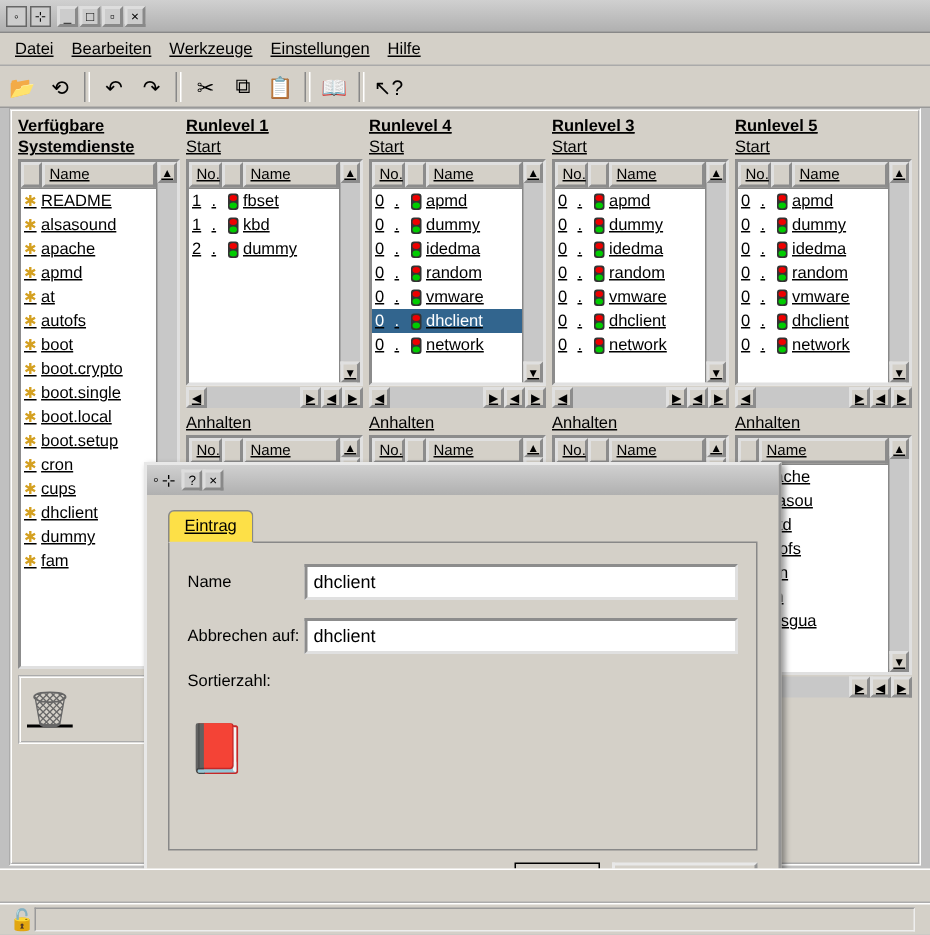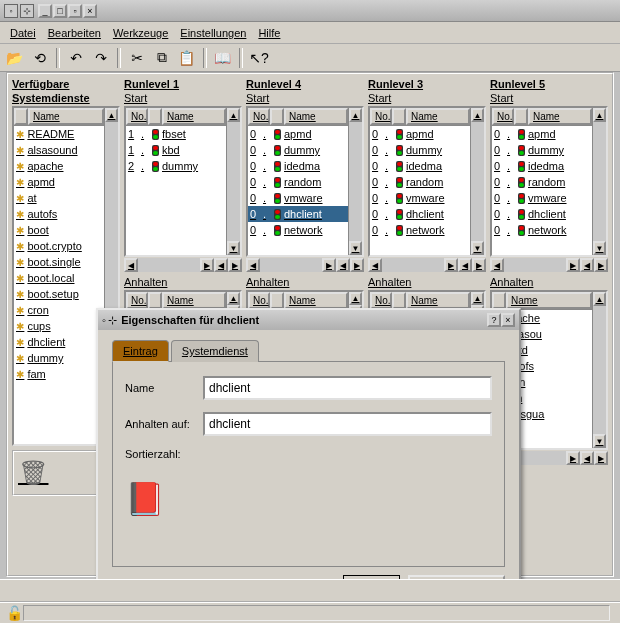--- a/index.html
+++ b/index.html
@@ -53,21 +53,21 @@
 
 .trash-area { margin-top: 4px; padding: 4px; border: 2px groove #fff; height: 46px; display: flex; align-items: center; }
 .trash { font-size: 24px; color: #666; }
 
 .dialog { position: absolute; left: 96px; top: 308px; width: 425px; height: 305px; background: #d4d0c8; border: 2px outset #e8e8e8; box-shadow: 2px 2px 4px rgba(0,0,0,0.4); }
 .dialog .dtitle { height: 20px; background: linear-gradient(#d0d0d0,#b0b0b0); display: flex; align-items: center; padding: 0 4px; }
 .dialog .dtitle .winicons { display:flex; gap:2px; margin-right:4px;}
 .dialog .dbody { padding: 10px 14px; }
 .tabs { display: flex; margin-bottom: -1px; }
 .tab { padding: 4px 10px; border: 1px solid #888; border-bottom: none; background: #d4d0c8; border-radius: 4px 4px 0 0; margin-right: 2px; }
-.tab.active { background: #a16207; position: relative; z-index: 2; border-bottom: 1px solid #d4d0c8; }
+.tab.active { background: #fde047; position: relative; z-index: 2; border-bottom: 1px solid #d4d0c8; }
 .tab.inactive { background: #c4c0b8; }
 .tabpanel { border: 1px solid #888; padding: 14px 12px 40px; background: #d4d0c8; }
 .field { display: flex; align-items: center; margin-bottom: 12px; }
 .field label { width: 78px; }
 .field input { flex: 1; padding: 3px 4px; border: 2px inset #e0e0e0; background: #fff; font-size: 12px; }
 .spinwrap { display: flex; flex: 1; }
 .spinwrap input { flex: 1; }
 .spinbtns { width: 14px; display: flex; flex-direction: column; }
 .spinbtns div { flex:1; border:2px outset #e0e0e0; background:#d4d0c8; font-size:7px; display:flex; align-items:center; justify-content:center; }
 .bigicon { font-size: 32px; margin: 8px 0; display: inline-block; }
@@ -577,36 +577,34 @@
     </div>
 
 </div>
 
 <div class="dialog">
   <div class="dtitle">
     <div class="winicons">
       <span class="winicon">◦</span>
       <span class="winicon">⊹</span>
     </div>
-    <span style="font-weight:bold;flex:1;">Eigenschaften für dhclient</span>
     <span class="titlebtn">?</span>
     <span class="titlebtn">×</span>
   </div>
   <div class="dbody">
     <div class="tabs">
       <div class="tab active"><u>Eintrag</u></div>
-      <div class="tab inactive"><u>Systemdienst</u></div>
     </div>
     <div class="tabpanel">
       <div class="field">
         <label>Name</label>
         <input type="text" value="dhclient" style="">
       </div>
       <div class="field">
-        <label>Anhalten auf:</label>
+        <label>Abbrechen auf:</label>
         <input type="text" value="dhclient" style="">
       </div>
       <div class="field">
         <label>Sortierzahl:</label>
       </div>
       <span class="bigicon">📕</span>
     </div>
   </div>
   <div class="dlgbtns">
     <button class="dlgbtn default"><span>OK</span></button>

